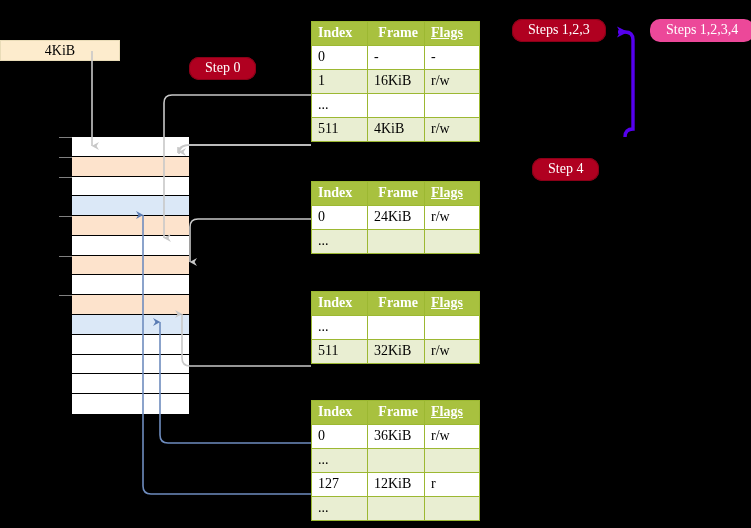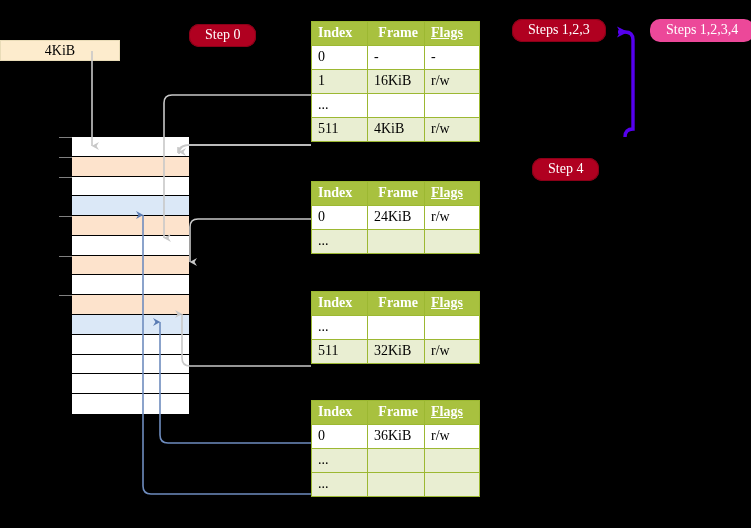--- a/index.html
+++ b/index.html
@@ -72,21 +72,21 @@
       <div class="mrow w" style="height: 19.7857px;"></div>
       <div class="mrow o" style="height: 19.7857px;"></div>
       <div class="mrow b" style="height: 19.7857px;"></div>
       <div class="mrow w" style="height: 19.7857px;"></div>
       <div class="mrow w" style="height: 19.7857px;"></div>
       <div class="mrow w" style="height: 19.7857px;"></div>
       <div class="mrow w" style="height: 19.7857px;"></div>
     </div>
 
   <div id="badges">
-      <div class="badge red" style="left: 189px; top: 24px;">Step 0</div>
+      <div class="badge red" style="left: 189px; top: 57px;">Step 0</div>
       <div class="badge red" style="left: 512px; top: 19px;">Steps 1,2,3</div>
       <div class="badge violet" style="left: 650px; top: 19px;">Steps 1,2,3,4</div>
       <div class="badge red" style="left: 520px; top: 158px; margin-left: 12px;">Step 4</div>
     </div>
 
   <div id="tables">
       <table class="ptable" style="left: 311px; top: 21px;">
         <thead>
           <tr>
             <th class="c0">Index</th>
@@ -170,20 +170,25 @@
         <tbody>
           <tr class="odd">
             <td class="c0">0</td>
             <td class="c1">36KiB</td>
             <td class="c2">r/w</td>
           </tr>
           <tr class="even">
             <td class="c0">...</td>
             <td class="c1"></td>
             <td class="c2"></td>
+          </tr>
+          <tr class="odd">
+            <td class="c0">127</td>
+            <td class="c1">12KiB</td>
+            <td class="c2">r</td>
           </tr>
           <tr class="even">
             <td class="c0">...</td>
             <td class="c1"></td>
             <td class="c2"></td>
           </tr>
         </tbody>
       </table>
     </div>
 

